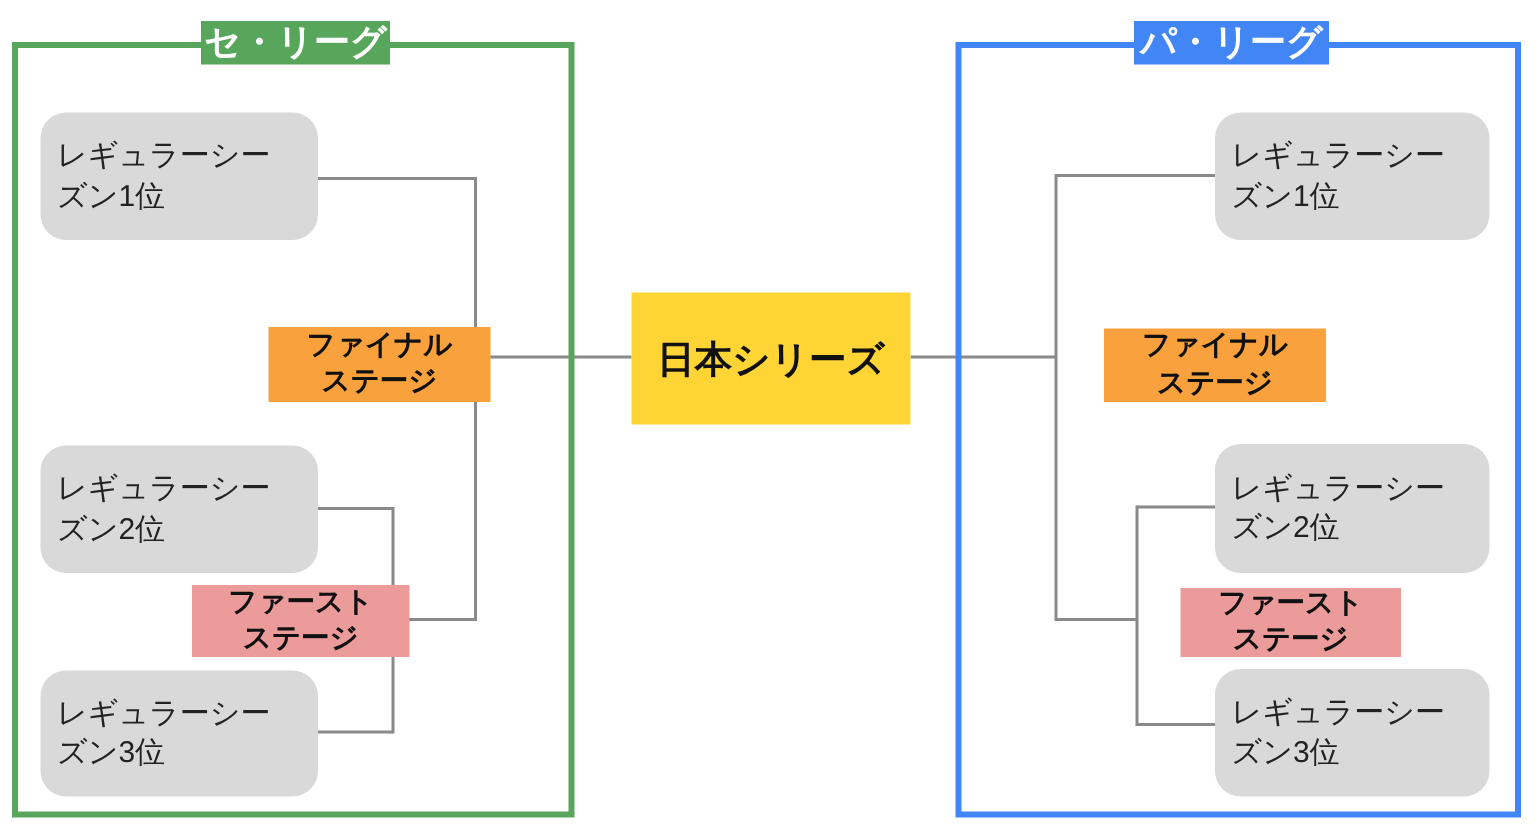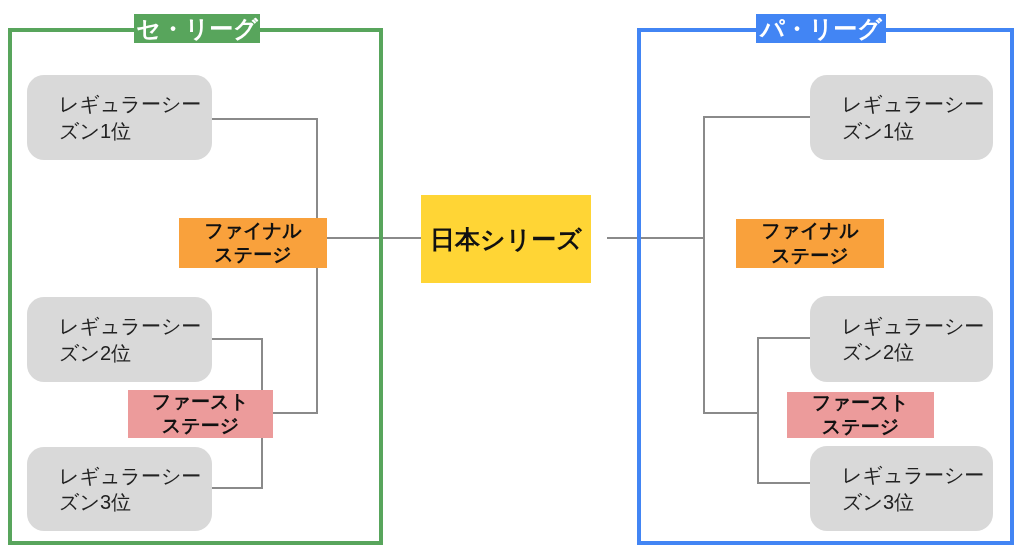--- a/index.html
+++ b/index.html
@@ -54,21 +54,21 @@
   .seed {
     position: absolute;
     background: #d9d9d9;
     border-radius: 17px;
     color: #222222;
     font-size: 20px;
     line-height: 1.32;
     display: flex;
     flex-direction: column;
     justify-content: center;
-    padding-left: 32px;
+    padding-left: 11px;
     z-index: 3;
   }
   .seed.c1 { left: 27px;  top: 75px;  width: 185px; height: 85px; }
   .seed.c2 { left: 27px;  top: 297px; width: 185px; height: 85px; }
   .seed.c3 { left: 27px;  top: 447px; width: 185px; height: 84px; }
   .seed.p1 { left: 810px; top: 75px;  width: 183px; height: 85px; }
   .seed.p2 { left: 810px; top: 296px; width: 183px; height: 86px; }
   .seed.p3 { left: 810px; top: 446px; width: 183px; height: 85px; }
 
   
@@ -90,21 +90,21 @@
   .stage.final.c { left: 159px; top: 218px; width: 148px; height: 50px; }
   .stage.first.c { left: 108px; top: 390px; width: 145px; height: 48px; }
   .stage.final.p { left: 716px; top: 219px; width: 148px; height: 49px; }
   .stage.first.p { left: 767px; top: 392px; width: 147px; height: 46px; }
 
   
   .japan-series {
     position: absolute;
     left: 421px;
     top: 195px;
-    width: 170px;
+    width: 186px;
     height: 88px;
     background: #ffd535;
     color: #111111;
     font-size: 25px;
     font-weight: 600;
     display: flex;
     align-items: center;
     justify-content: center;
     z-index: 3;
   }

